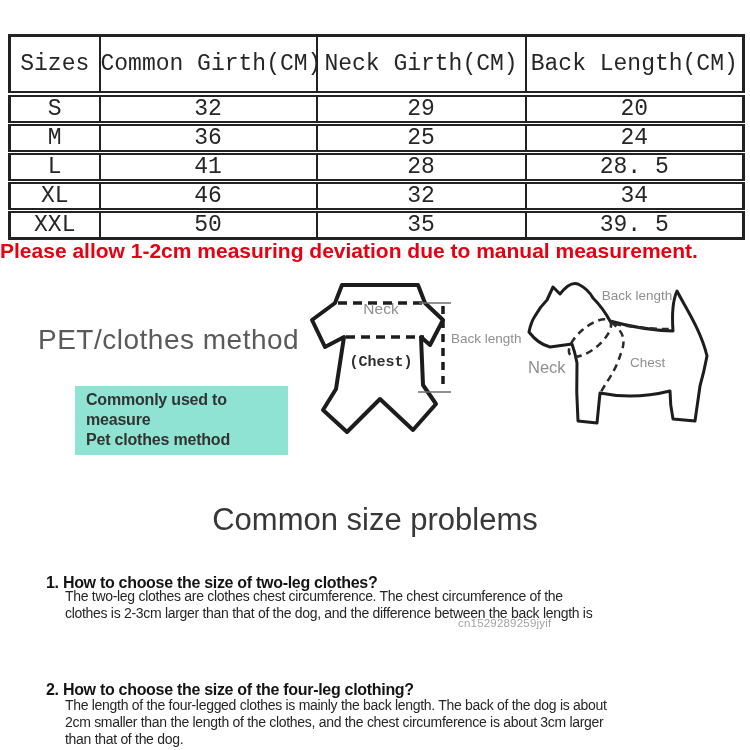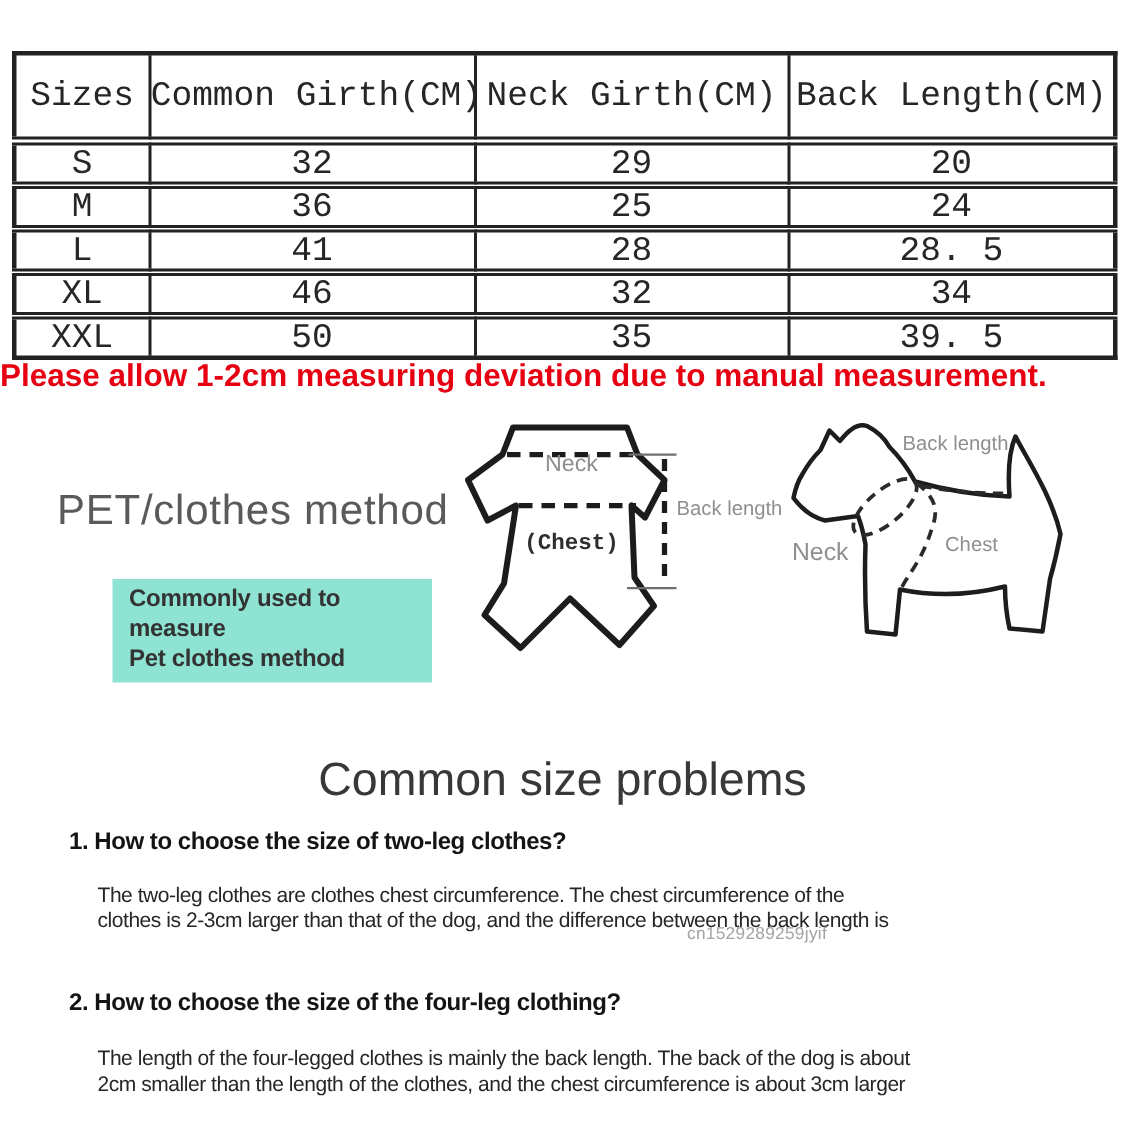--- a/index.html
+++ b/index.html
@@ -42,21 +42,21 @@
   .diagram-svg { position:absolute; overflow:visible; }
   .diagram-svg text { font-family:"Liberation Sans", sans-serif; fill:#8f8f8f; }
   .diagram-svg text.mono-label { font-family:"Liberation Mono", monospace; font-weight:bold; fill:#2f2f2f; }
   
   .problems-title {
     position:absolute; left:0; top:482px; width:750px; text-align:center;
     font-size:31px; color:#383838;margin-top:20px;
   }
   .question {
     position:absolute; left:46px;
-    font-size:16px; font-weight:bold; color:#141414; letter-spacing:-0.3px;
+    font-size:16px; font-weight:bold; color:#141414; letter-spacing:-0.3px;margin-top:21px;
   }
   .q1 { top:553px; }
   .q2 { top:660px; }
   .answer {
     position:absolute; left:65px;
     font-size:14px; color:#262626; letter-spacing:-0.3px; line-height:17.2px;
   }
   .a1 { top:588px; }
   .a2 { top:697px; }
   .watermark {
@@ -158,16 +158,17 @@
     <div class="answer a1">
       <div>The two-leg clothes are clothes chest circumference. The chest circumference of the</div>
       <div>clothes is 2-3cm larger than that of the dog, and the difference between the back length is</div>
     </div>
     <div class="watermark">cn1529289259jyif</div>
 
     <div class="question q2">2. How to choose the size of the four-leg clothing?</div>
     <div class="answer a2">
       <div>The length of the four-legged clothes is mainly the back length. The back of the dog is about</div>
       <div>2cm smaller than the length of the clothes, and the chest circumference is about 3cm larger</div>
+      <div>than that of the dog.</div>
     </div>
   </div>
 
 </div>
 
 </body></html>

